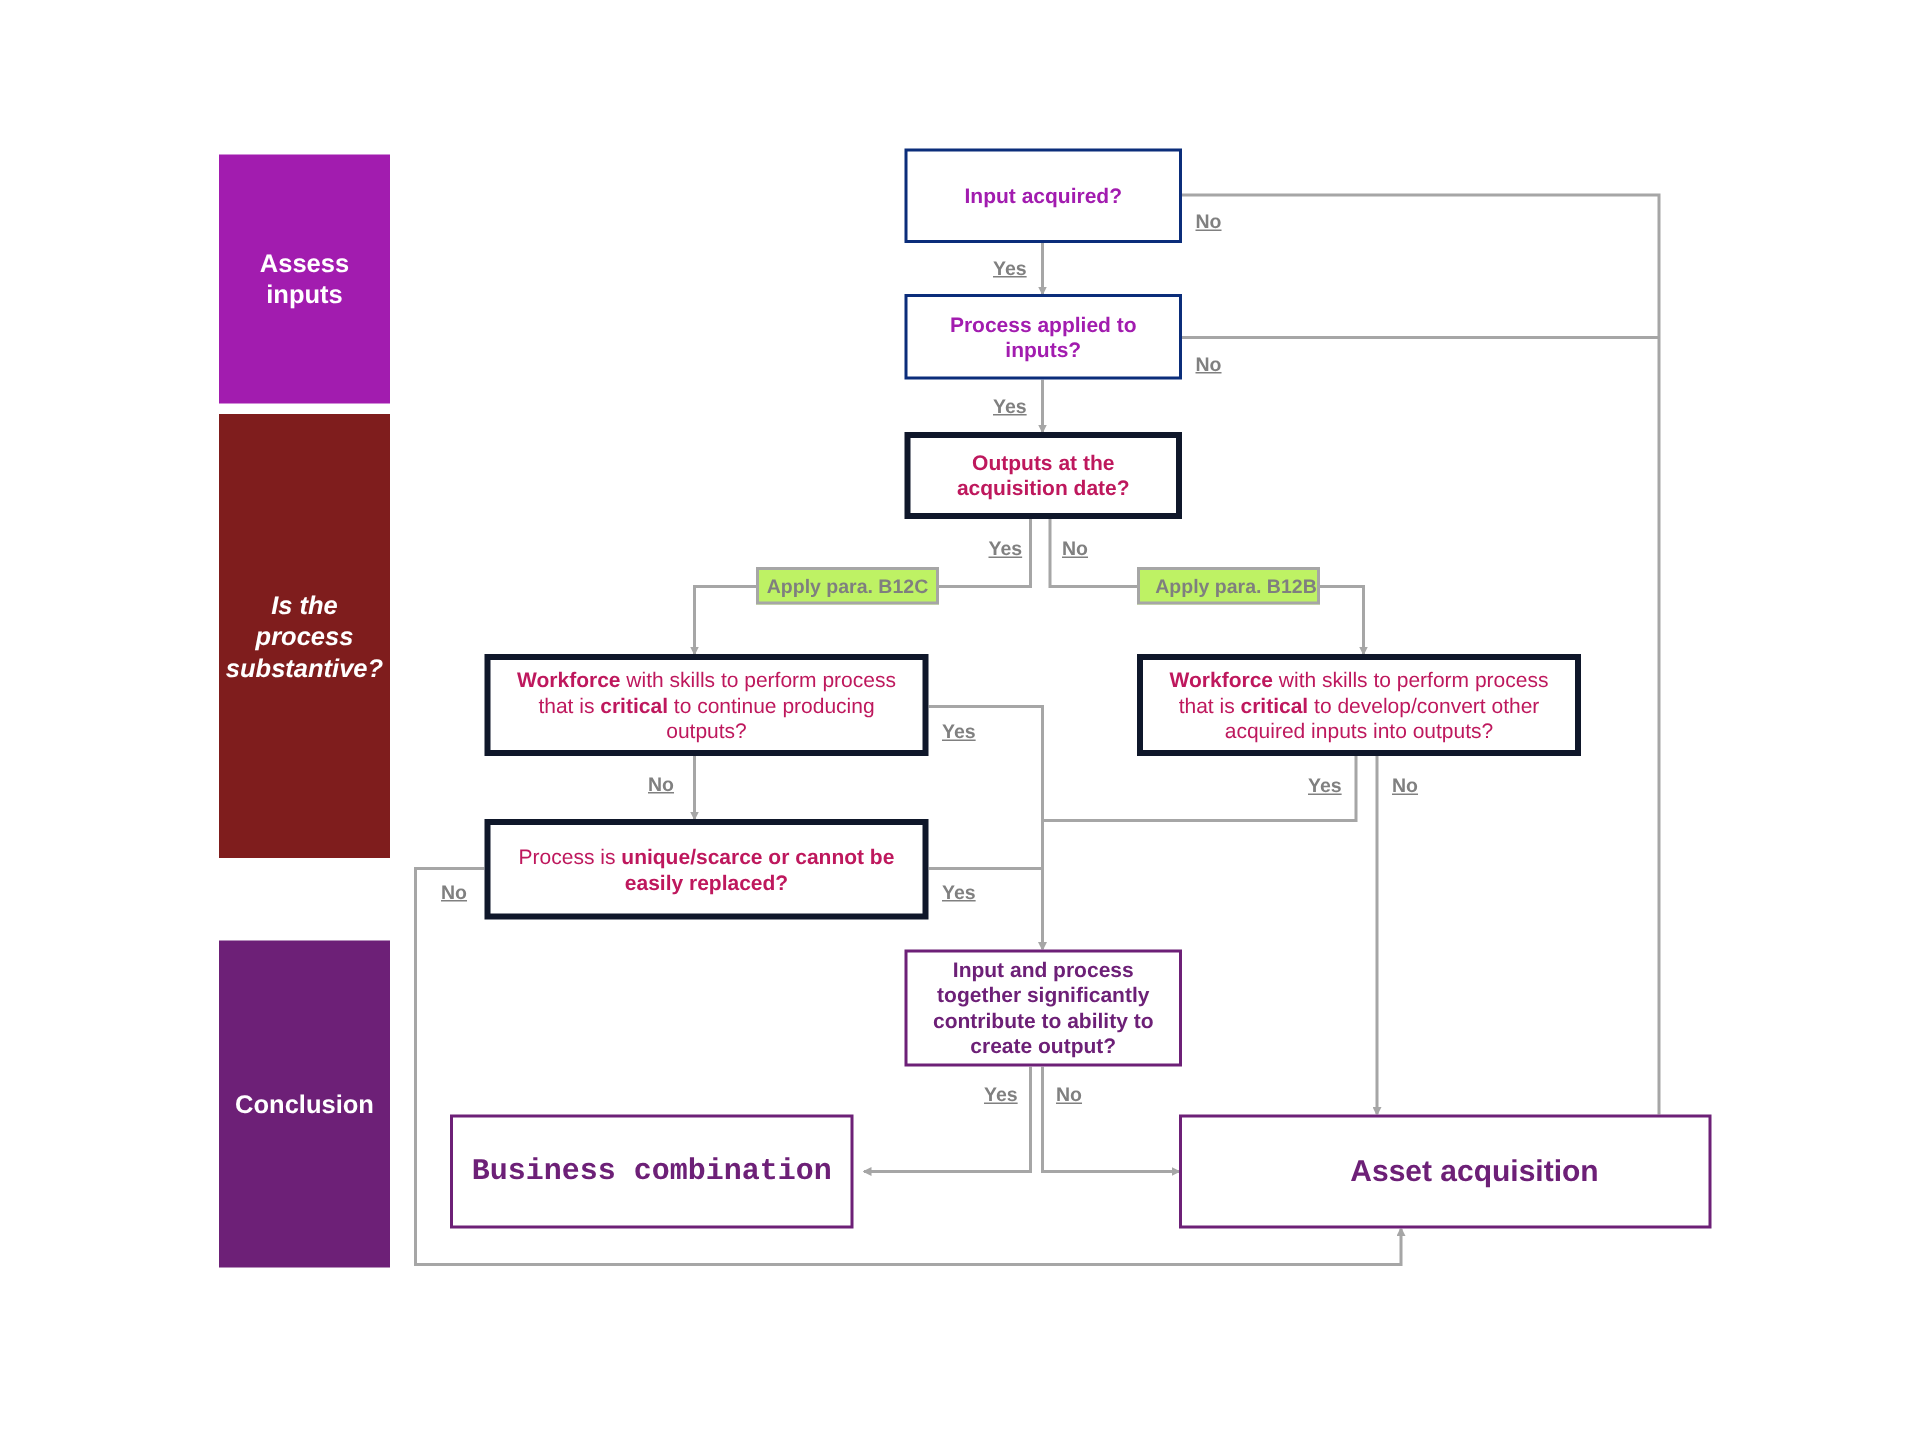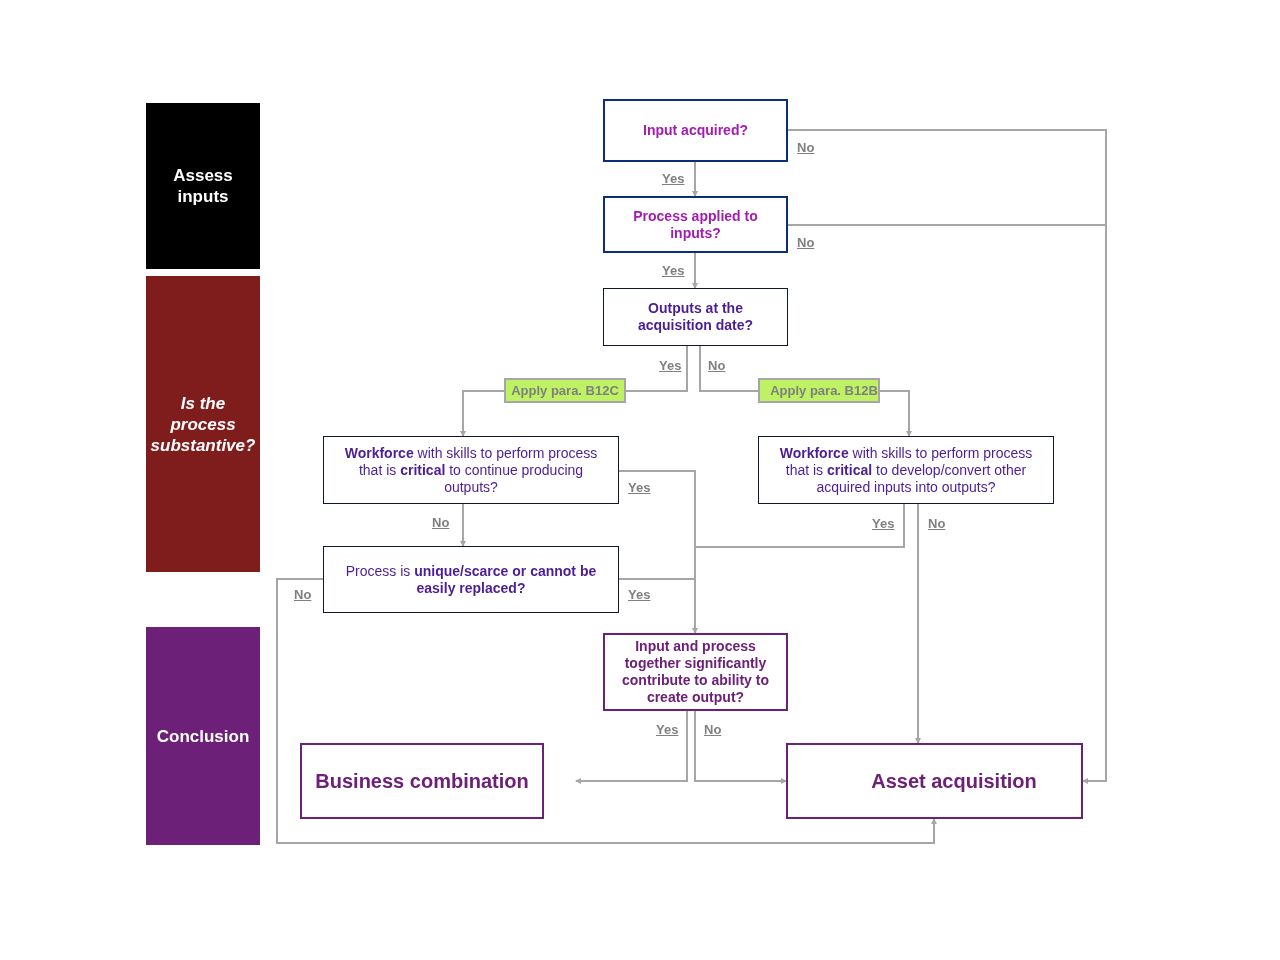--- a/index.html
+++ b/index.html
@@ -1,28 +1,28 @@
 <!DOCTYPE html>
 <html><head>
   <meta charset="utf-8">
   <style>
     html, body { margin: 0; padding: 0; background: #ffffff; }
     body { width: 1280px; height: 960px; position: relative; overflow: hidden;
            font-family: "Liberation Sans", sans-serif; }
     .band { position: absolute; left: 146px; width: 114px; color: #ffffff; font-weight: bold;
             display: flex; align-items: center; justify-content: center; text-align: center;
             font-size: 17px; line-height: 21px; }
-    .band-blue { top: 103px; height: 166px; background: #000000; }
+    .band-blue { top: 103px; height: 166px; background: #a21caf; }
     .band-teal { top: 276px; height: 296px; background: #7f1d1d; font-style: italic; }
     .band-purple { top: 627px; height: 218px; background: #6d2077; }
     .box { position: absolute; background: #ffffff; box-sizing: border-box;
            display: flex; align-items: center; justify-content: center; text-align: center;
            font-size: 14px; line-height: 17px; }
     .box.blue { border: 2px solid #0b2d7a; color: #a21caf; font-weight: bold; }
-    .box.teal { border: 1px solid #0f172a; color: #4c1d95; }
+    .box.teal { border: 4px solid #0f172a; color: #be185d; }
     .box.teal.b { font-weight: bold; }
     .box.purple { border: 2px solid #6d2077; color: #6d2077; font-weight: bold; }
     .box.big { font-size: 20px; }
     .para { position: absolute; background: #bef264; border: 2px solid #a6a6a6; box-sizing: border-box;
             color: #7f7f7f; font-weight: bold; font-size: 13px; display: flex; align-items: center;
             justify-content: center; }
     .lbl { position: absolute; color: #808080; font-weight: bold; font-size: 13px; text-decoration: underline; }
     svg.conn { position: absolute; left: 0; top: 0; }
     b { font-weight: bold; }
   </style>
@@ -111,24 +111,24 @@
 <div class="box teal" style="left:323px;top:546px;width:296px;height:67px;">
   <span style="width:270px">
     <span>Process is </span><b>unique/scarce or cannot be easily replaced?</b>
   </span>
 </div>
 
 <div class="box purple" style="left:603px;top:633px;width:185px;height:78px;">
   <span style="width:160px">Input and process together significantly contribute to ability to create output?</span>
 </div>
 
-<div class="box purple big" style="left:300px;top:743px;width:244px;height:76px;">
+<div class="box purple big" style="left:300px;top:743px;width:269px;height:76px;font-family:Liberation Mono, monospace;">
   <span>Business combination</span>
 </div>
-<div class="box purple big" style="left:786px;top:743px;width:297px;height:76px;padding-left:39px;">
+<div class="box purple big" style="left:786px;top:743px;width:355px;height:76px;padding-left:39px;">
   <span>Asset acquisition</span>
 </div>
 
 <span class="lbl" style="left:797px;top:140px;">No</span>
 <span class="lbl" style="left:662px;top:171px;">Yes</span>
 <span class="lbl" style="left:797px;top:235px;">No</span>
 <span class="lbl" style="left:662px;top:263px;">Yes</span>
 <span class="lbl" style="left:659px;top:358px;">Yes</span>
 <span class="lbl" style="left:708px;top:358px;">No</span>
 <span class="lbl" style="left:628px;top:480px;">Yes</span>

